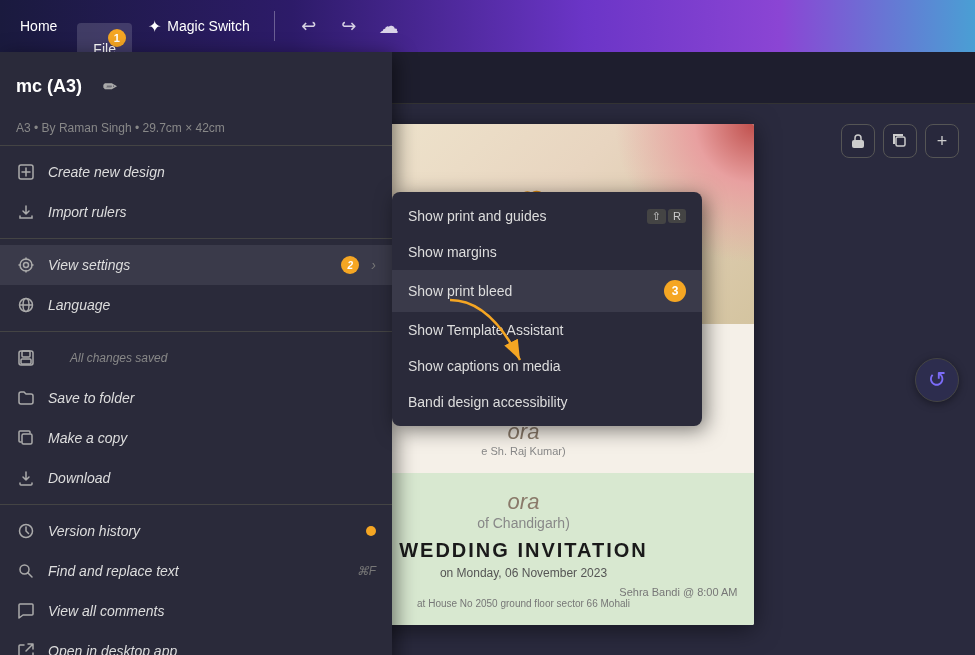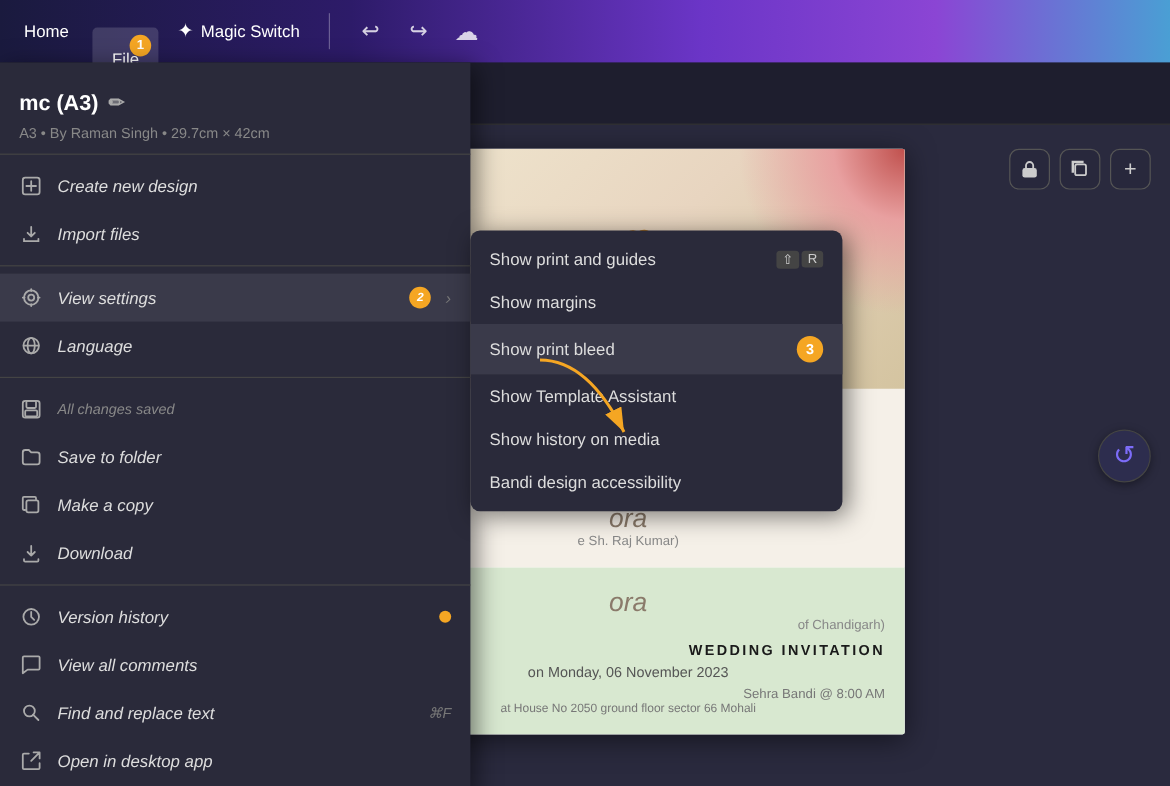--- a/index.html
+++ b/index.html
@@ -110,29 +110,29 @@
       background: #2a2a3a; z-index: 200; border-radius: 0 0 8px 0;
       box-shadow: 4px 4px 20px rgba(0,0,0,0.5);
       padding: 8px 0;
     }
 
     
     .file-menu-header {
       padding: 12px 16px 4px;
     }
     .file-menu-title {
-      display: flex; align-items: center; gap: 1px;
+      display: flex; align-items: center; gap: 14px;
       color: white; font-size: 18px; font-weight: 600;
     }
     .edit-title-btn {
       width: 28px; height: 28px; display: flex; align-items: center; justify-content: center;
       color: #aaa; cursor: pointer; border-radius: 4px; font-size: 16px;
     }
     .file-menu-subtitle {
-      color: #888; font-size: 12px; margin-top: 4px;
+      color: #888; font-size: 12px; margin-top: 21px;
     }
 
     .menu-divider { height: 1px; background: #444; margin: 6px 0; }
 
     
     .menu-item {
       display: flex; align-items: center; padding: 10px 16px; cursor: pointer;
       color: #ddd; font-size: 14px; gap: 12px; position: relative; font-style: italic;
     }
     .menu-item.active { background: #3a3a4a; }
@@ -141,21 +141,21 @@
       color: #aaa; font-size: 16px; flex-shrink: 0;
     }
     .menu-item-label { flex: 1; }
     .menu-item-shortcut { color: #777; font-size: 12px; }
     .menu-item-badge {
       width: 18px; height: 18px; border-radius: 50%; background: #f5a623;
       color: white; font-size: 10px; font-weight: bold;
       display: flex; align-items: center; justify-content: center;
     }
     .menu-item-chevron { color: #777; font-size: 14px; }
-    .menu-item-status { color: #888; font-size: 12px; }
+    .menu-item-status { color: #888; font-size: 12px; margin-left: 22px; }
 
     
     .submenu {
       position: absolute; left: 392px; top: 0; width: 310px;
       background: #2a2a3a; border-radius: 8px;
       box-shadow: 4px 4px 20px rgba(0,0,0,0.5);
       padding: 6px 0; z-index: 300;
     }
     .submenu-item {
       display: flex; align-items: center; padding: 10px 16px; cursor: pointer;
@@ -238,22 +238,22 @@
     <div class="card-text-area">
       <div style="color:#888;font-size:12px;">of our elders</div>
       <div style="color:#2a1a0a;font-size:18px;font-weight:bold;margin:4px 0;">late Sh. Raj Kumar</div>
       <div style="color:#666;font-size:12px;">our presence</div>
       <div style="color:#666;font-size:12px;margin-bottom:8px;">their son</div>
       <div style="color:#8a7a6a;font-size:22px;font-style:italic;">ora</div>
       <div style="color:#888;font-size:11px;">e Sh. Raj Kumar)</div>
     </div>
     <div style="background:#d8e8d0;padding:16px;text-align:center;">
       <div style="color:#8a7a6a;font-size:22px;font-style:italic;">ora</div>
-      <div style="color:#888;font-size:11px;margin-bottom:8px;text-align:right;">of Chandigarh)</div>
-      <div style="color:#1a1a1a;font-size:12px;font-weight:bold;letter-spacing:2px;text-align:right;">WEDDING INVITATION</div>
+      <div style="color:#888;font-size:14px;margin-bottom:8px;">of Chandigarh)</div>
+      <div style="color:#1a1a1a;font-size:20px;font-weight:bold;letter-spacing:2px;">WEDDING INVITATION</div>
       <div style="color:#555;font-size:12px;margin-top:4px;">on Monday, 06 November 2023</div>
       <div style="color:#777;font-size:11px;margin-top:6px;text-align:right;">Sehra Bandi @ 8:00 AM</div>
       <div style="color:#777;font-size:10px;">at House No 2050 ground floor sector 66 Mohali</div>
     </div>
   </div>
 
   <div style="position:absolute;top:20px;right:16px;display:flex;gap:8px;">
     <div class="float-btn">
       <svg width="16" height="16" viewBox="0 0 16 16" fill="none">
         <rect x="2" y="7" width="12" height="8" rx="2" fill="#ccc"></rect>
@@ -299,21 +299,21 @@
     <span class="menu-item-label">Create new design</span>
   </div>
 
   <div class="menu-item">
     <div class="menu-item-icon">
       <svg width="18" height="18" viewBox="0 0 18 18" fill="none">
         <path d="M9 11V3M6 8l3 3 3-3" stroke="#aaa" stroke-width="1.5" stroke-linecap="round" stroke-linejoin="round"></path>
         <path d="M3 13v2h12v-2" stroke="#aaa" stroke-width="1.5" stroke-linecap="round"></path>
       </svg>
     </div>
-    <span class="menu-item-label">Import files</span>
+    <span class="menu-item-label">Import rulers</span>
   </div>
 
   <div class="menu-divider"></div>
 
   <div class="menu-item active view-settings-row" style="position:relative;">
     <div class="menu-item-icon">
       <svg width="18" height="18" viewBox="0 0 18 18" fill="none">
         <circle cx="9" cy="9" r="6" stroke="#aaa" stroke-width="1.5" fill="none"></circle>
         <circle cx="9" cy="9" r="2.5" stroke="#aaa" stroke-width="1.5" fill="none"></circle>
         <path d="M9 2v1.5M9 14.5V16M2 9h1.5M14.5 9H16" stroke="#aaa" stroke-width="1.5" stroke-linecap="round"></path>
@@ -386,35 +386,35 @@
         <path d="M9 5v4l2.5 2.5" stroke="#aaa" stroke-width="1.5" stroke-linecap="round"></path>
       </svg>
     </div>
     <span class="menu-item-label">Version history</span>
     <div style="width:10px;height:10px;border-radius:50%;background:#f5a623;"></div>
   </div>
 
   <div class="menu-item">
     <div class="menu-item-icon">
       <svg width="18" height="18" viewBox="0 0 18 18" fill="none">
-        <path d="M2 3a1 1 0 011-1h12a1 1 0 011 1v9a1 1 0 01-1 1H6l-4 3V3z" stroke="#aaa" stroke-width="1.5" fill="none" stroke-linejoin="round"></path>
-      </svg>
-    </div>
-    <span class="menu-item-label">View all comments</span>
-  </div>
-
-  <div class="menu-item">
-    <div class="menu-item-icon">
-      <svg width="18" height="18" viewBox="0 0 18 18" fill="none">
         <circle cx="7.5" cy="7.5" r="4.5" stroke="#aaa" stroke-width="1.5" fill="none"></circle>
         <path d="M10.5 10.5L15 15" stroke="#aaa" stroke-width="1.5" stroke-linecap="round"></path>
       </svg>
     </div>
     <span class="menu-item-label">Find and replace text</span>
     <span class="menu-item-shortcut">⌘F</span>
+  </div>
+
+  <div class="menu-item">
+    <div class="menu-item-icon">
+      <svg width="18" height="18" viewBox="0 0 18 18" fill="none">
+        <path d="M2 3a1 1 0 011-1h12a1 1 0 011 1v9a1 1 0 01-1 1H6l-4 3V3z" stroke="#aaa" stroke-width="1.5" fill="none" stroke-linejoin="round"></path>
+      </svg>
+    </div>
+    <span class="menu-item-label">View all comments</span>
   </div>
 
   <div class="menu-item">
     <div class="menu-item-icon">
       <svg width="18" height="18" viewBox="0 0 18 18" fill="none">
         <path d="M7 3H3a1 1 0 00-1 1v11a1 1 0 001 1h12a1 1 0 001-1v-4" stroke="#aaa" stroke-width="1.5" stroke-linecap="round" fill="none"></path>
         <path d="M11 2h5v5M16 2l-7 7" stroke="#aaa" stroke-width="1.5" stroke-linecap="round" stroke-linejoin="round"></path>
       </svg>
     </div>
     <span class="menu-item-label">Open in desktop app</span>
@@ -448,21 +448,21 @@
   </div>
 
   <div class="submenu-item">
     <div class="submenu-item-left">
       <span>Show Template Assistant</span>
     </div>
   </div>
 
   <div class="submenu-item">
     <div class="submenu-item-left">
-      <span>Show history on media</span>
+      <span>Show captions on media</span>
     </div>
   </div>
 
   <div class="submenu-item">
     <div class="submenu-item-left">
       <span>Bandi design accessibility</span>
     </div>
   </div>
 </div>
 

